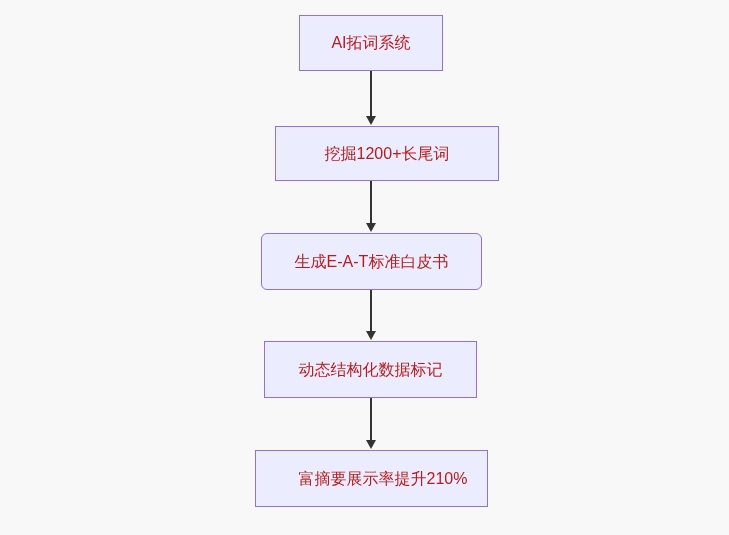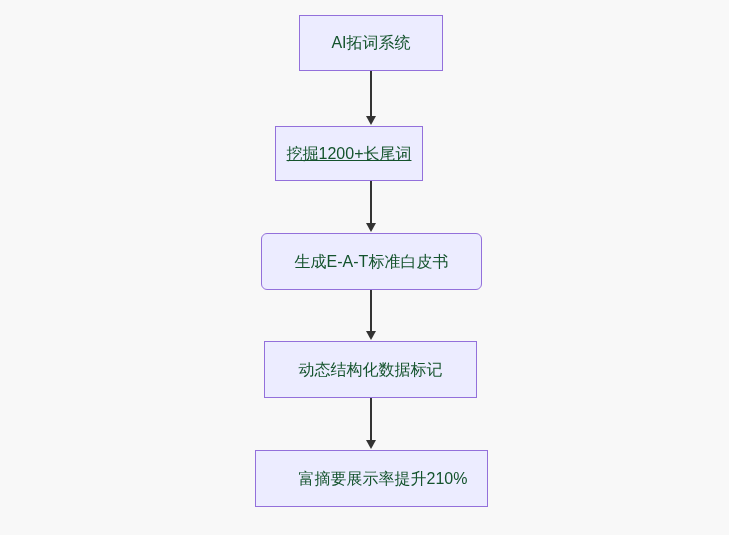--- a/index.html
+++ b/index.html
@@ -17,31 +17,31 @@
     position: relative;
     width: 729px;
     height: 535px;
     background: #f8f8f8;
   }
   .flow-node {
     position: absolute;
     box-sizing: border-box;
     background: #ececff;
     border: 1.5px solid #9370db;
-    color: #14532d;
+    color: #b91c1c;
     font-size: 16px;
     line-height: 1;
     display: flex;
     align-items: center;
     justify-content: center;
     text-align: center;
     white-space: nowrap;
   }
   .n1 { left: 299px; top: 15px;  width: 144px; height: 56px; }
-  .n2 { left: 275px; top: 126px; width: 148px; height: 55px; text-decoration: underline; }
+  .n2 { left: 275px; top: 126px; width: 224px; height: 55px; }
   .n3 { left: 261px; top: 233px; width: 221px; height: 57px; border-radius: 6px; }
   .n4 { left: 264px; top: 341px; width: 213px; height: 57px; }
   .n5 { left: 255px; top: 450px; width: 233px; height: 57px; padding-left: 23px; }
 
   .arrow {
     position: absolute;
     left: 365px;
     width: 11px;
     display: flex;
     flex-direction: column;

